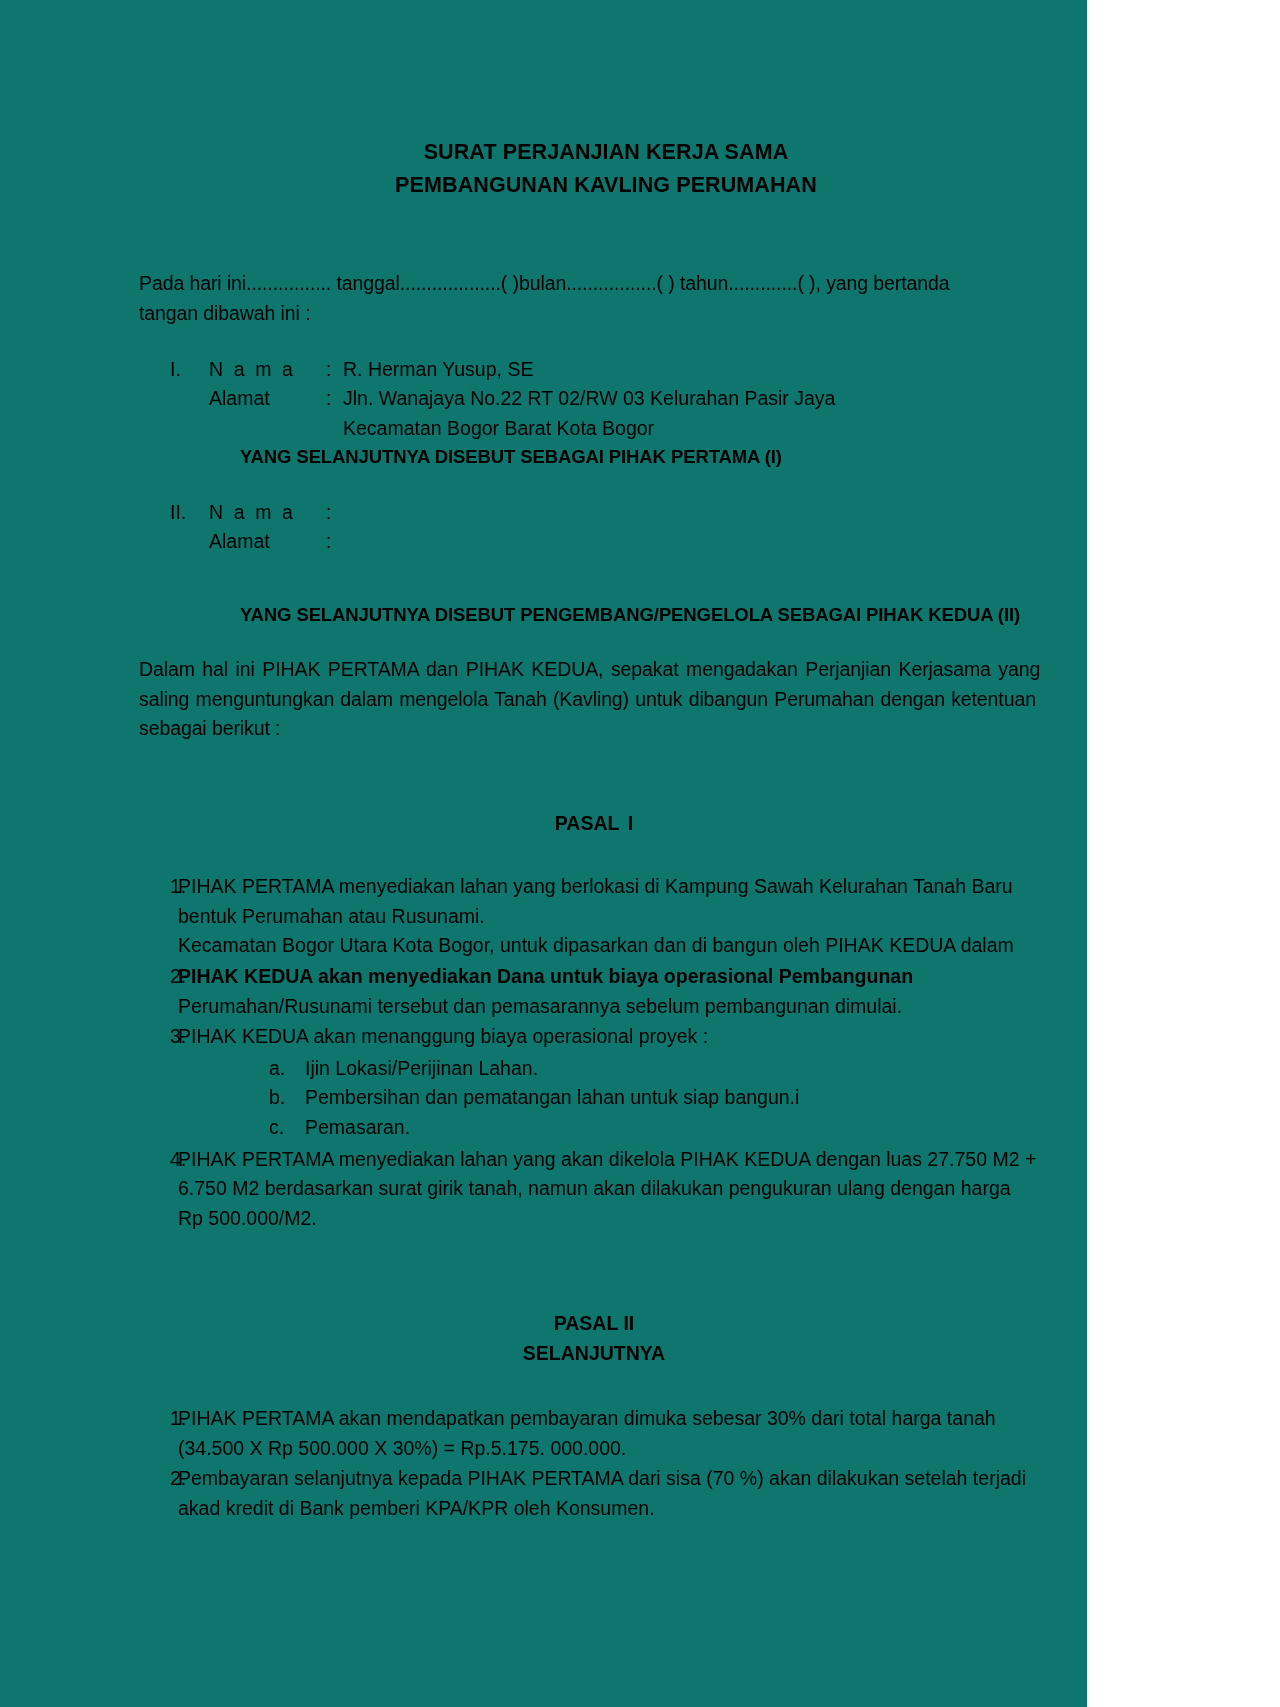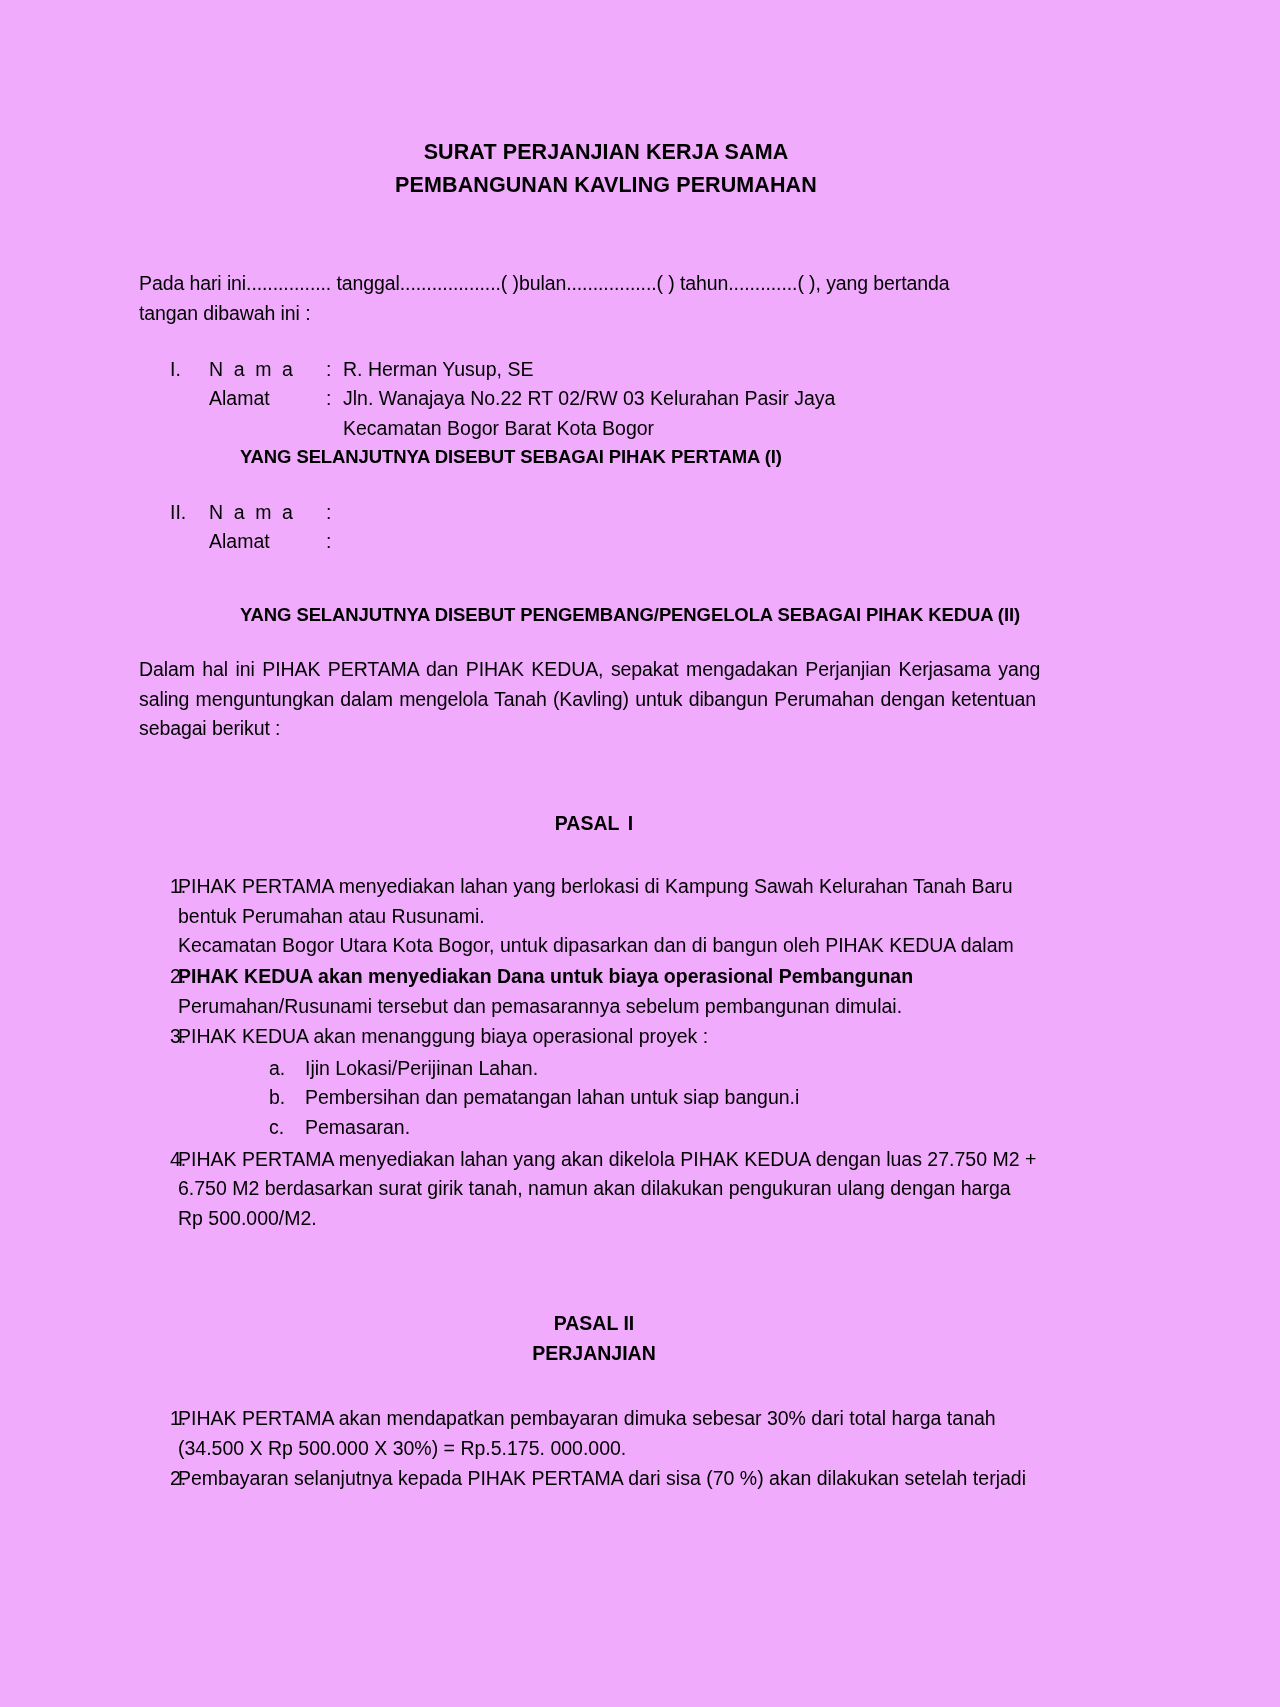--- a/index.html
+++ b/index.html
@@ -9,23 +9,23 @@
   }
   body {
     width: 1280px;
     height: 1707px;
     font-family: "Liberation Sans", sans-serif;
     color: #000000;
     -webkit-font-smoothing: antialiased;
   }
   .page {
     position: relative;
-    width: 1280px;
+    width: 1087px;
     height: 1707px;
-    background: #f0abfc;
+    background: #0f766e;
     box-sizing: border-box;
     padding: 0;
     overflow: hidden;
   }
   .content {
     position: absolute;
     left: 139px;
     top: 0;
     width: 910px;
   }
@@ -259,33 +259,34 @@
         <span class="li-body">
           <span style="display: block;">PIHAK PERTAMA  menyediakan lahan yang akan dikelola PIHAK KEDUA dengan luas 27.750 M2 +</span>
           <span style="display: block;">6.750 M2 berdasarkan surat girik tanah, namun akan dilakukan pengukuran ulang  dengan harga</span>
           <span style="display: block;">Rp   500.000/M2.</span>
         </span>
       </li>
     </ol>
 
     <div class="section-head pasal2">
       <span>PASAL II</span>
-      <span class="sub">PERJANJIAN</span>
+      <span class="sub">SELANJUTNYA</span>
     </div>
 
     <ol class="num-list second">
       <li>
         <span class="li-marker">1.</span>
         <span class="li-body">
           <span style="display: block;">PIHAK PERTAMA akan mendapatkan pembayaran dimuka sebesar 30% dari total harga tanah</span>
           <span style="display: block;">(34.500 X Rp  500.000 X 30%) = Rp.5.175. 000.000.</span>
         </span>
       </li>
       <li>
         <span class="li-marker">2.</span>
         <span class="li-body">
           <span style="display: block;">Pembayaran selanjutnya kepada PIHAK PERTAMA dari sisa  (70 %) akan dilakukan setelah terjadi</span>
+          <span style="display: block;">akad kredit di Bank pemberi KPA/KPR oleh Konsumen.</span>
         </span>
       </li>
     </ol>
 
   </div>
 </div>
 
 </body></html>

